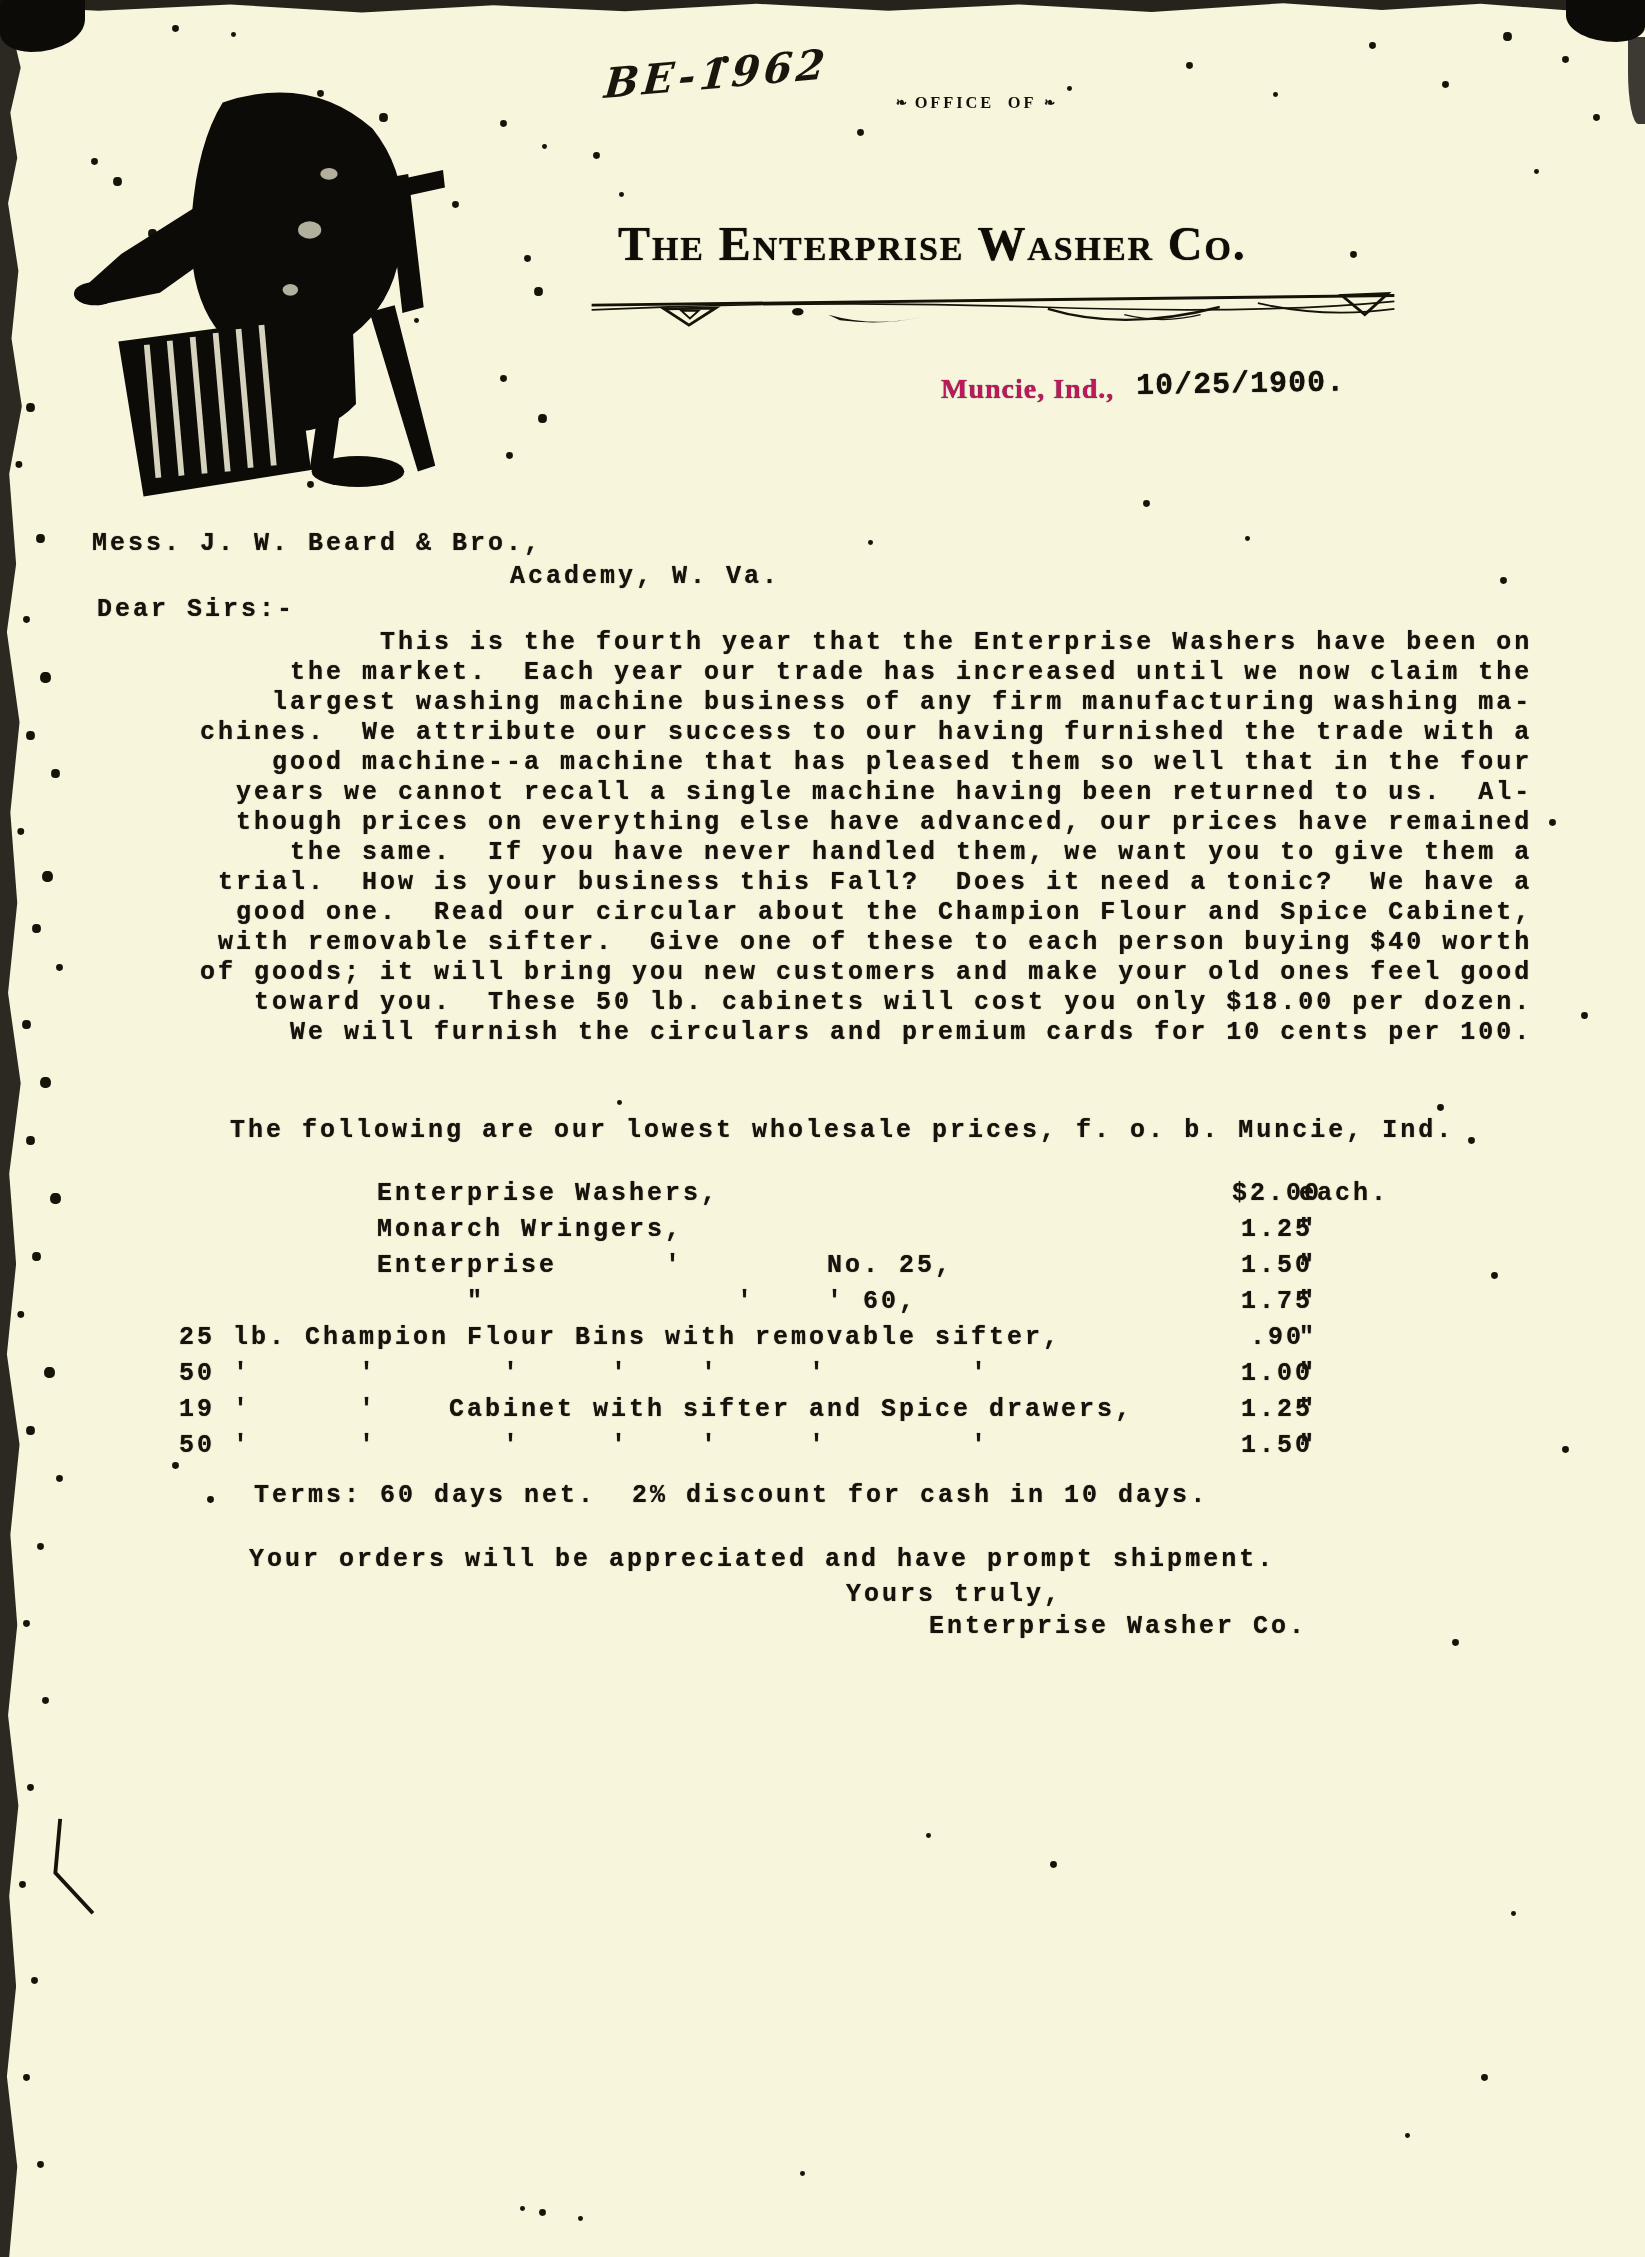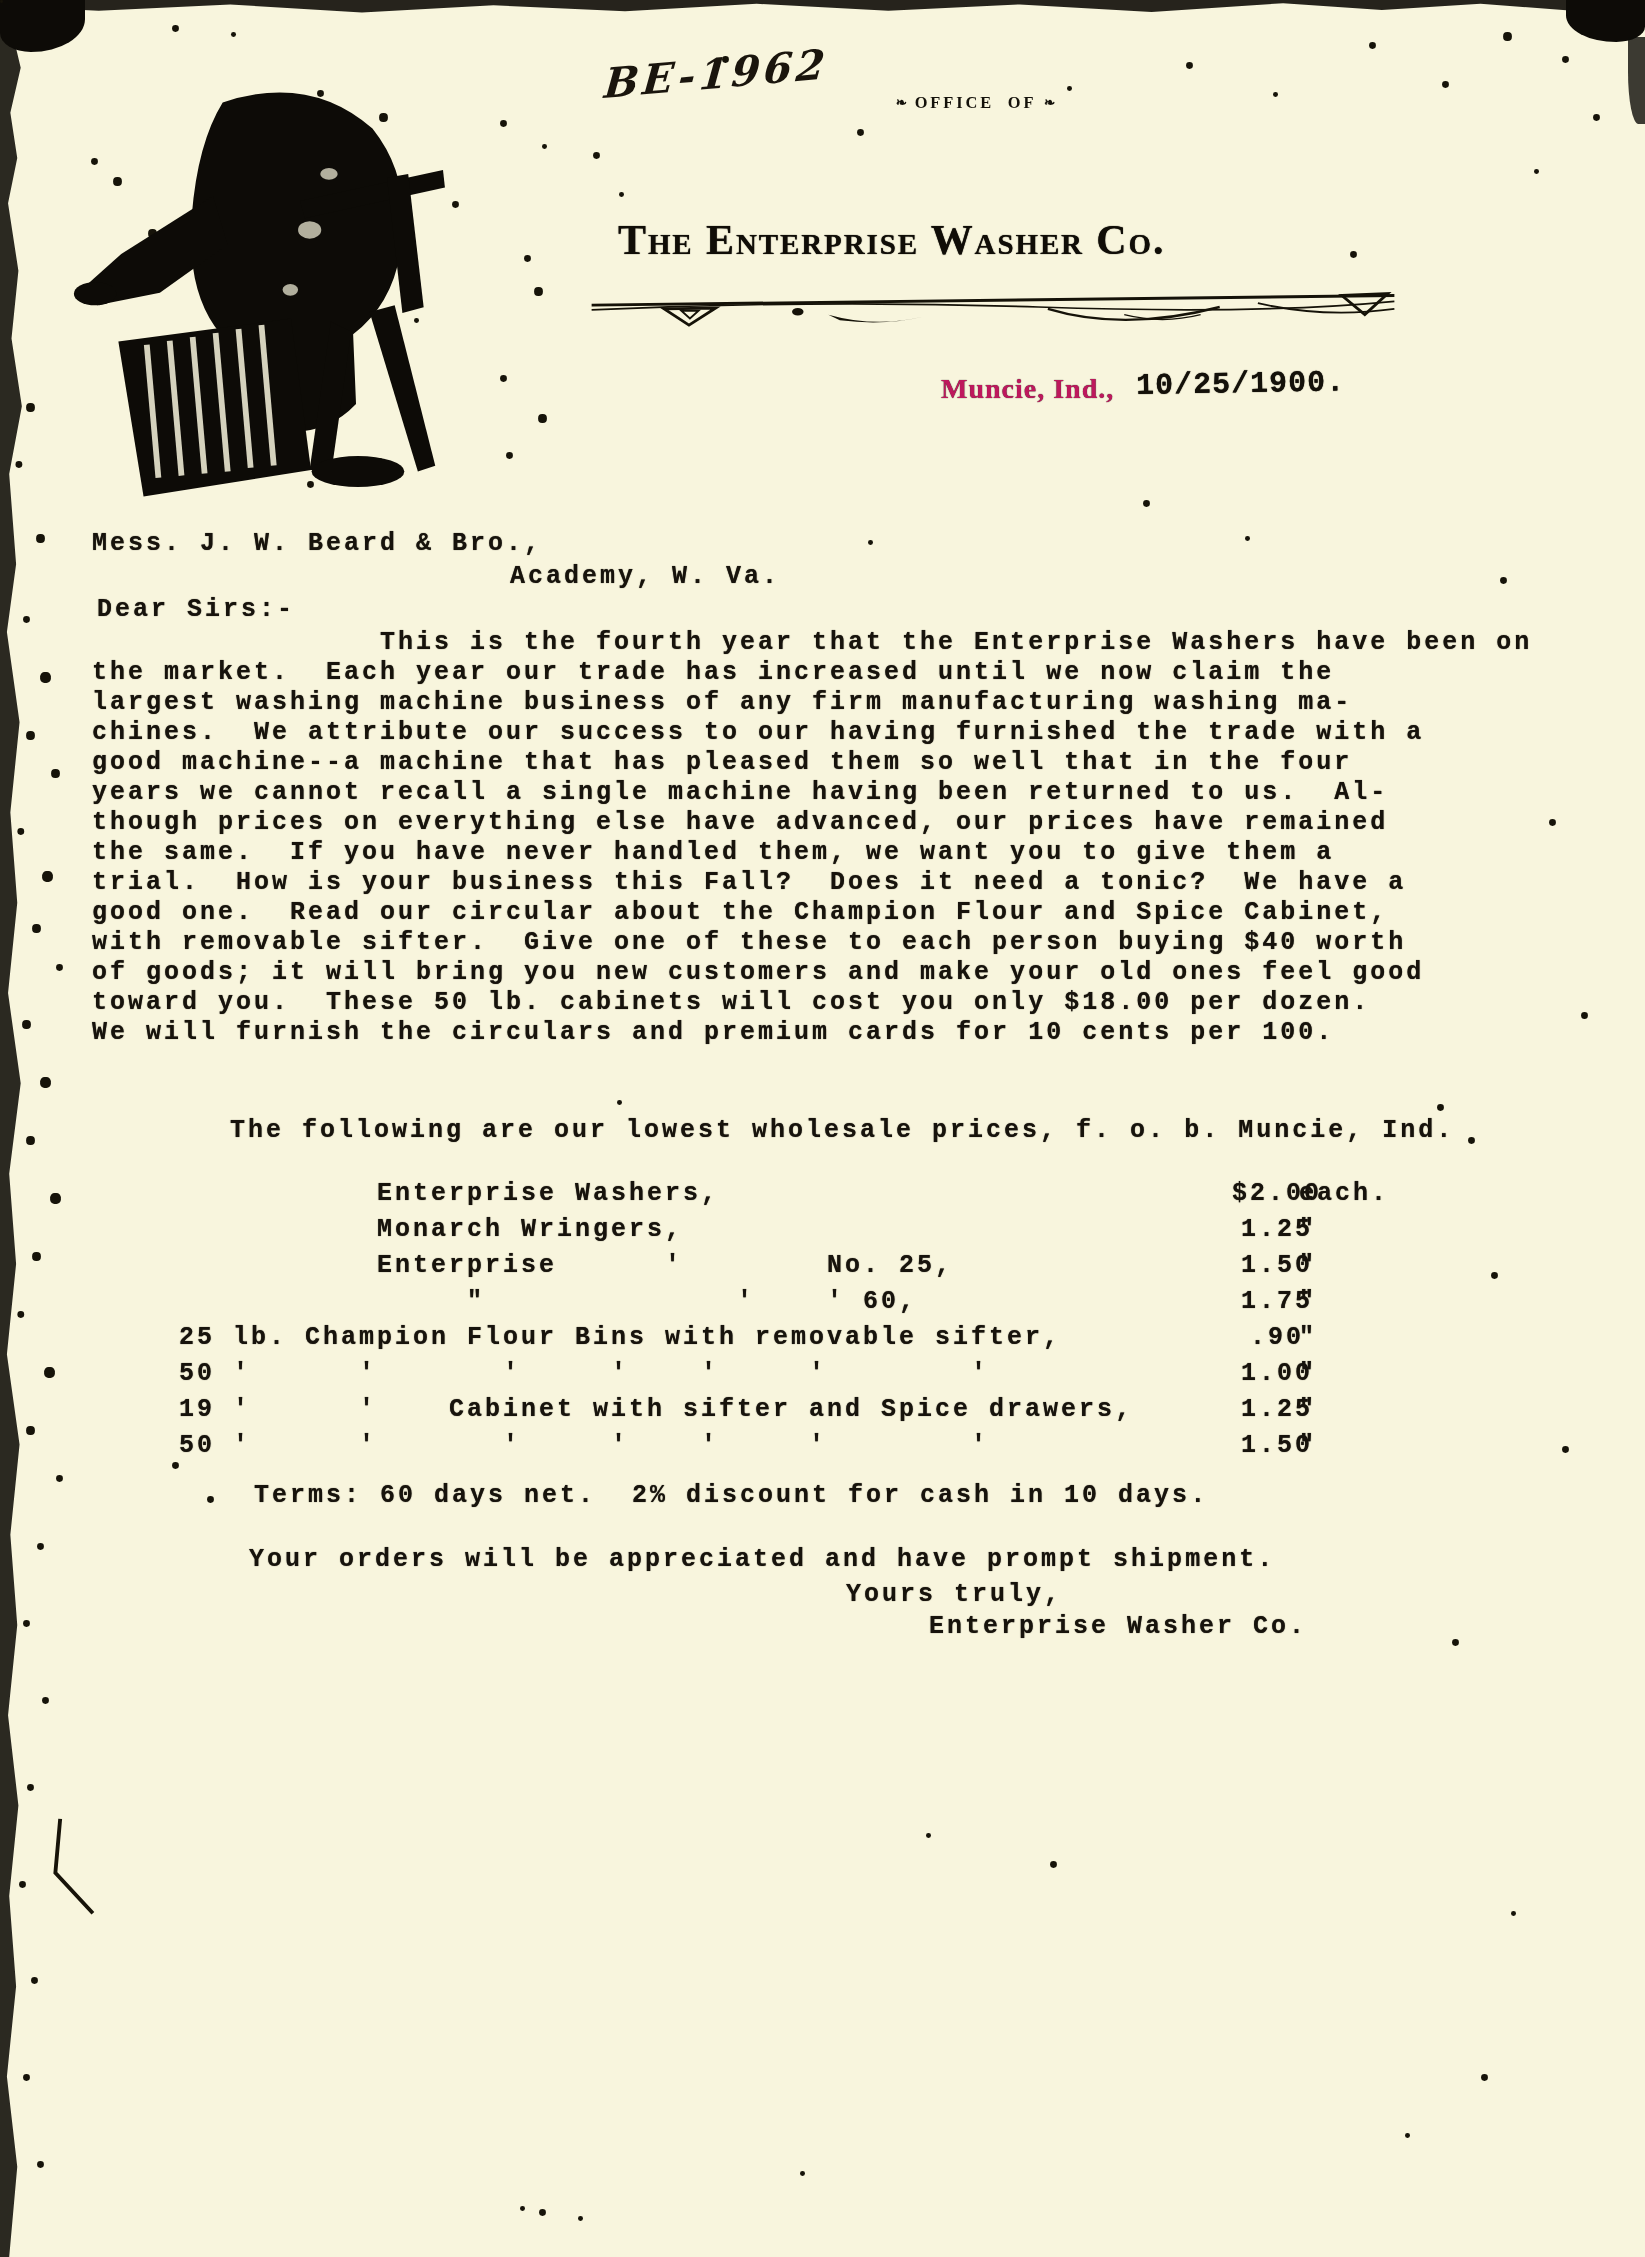--- a/index.html
+++ b/index.html
@@ -46,41 +46,42 @@
     transform:rotate(-5deg) skewX(-10deg);
   }
   .office-of{
     position:absolute;left:850px;top:93px;width:251px;text-align:center;
     font-family:"Liberation Serif", serif;font-weight:700;font-size:16.4px;
     letter-spacing:2.9px;word-spacing:6.8px;color:#14110a;
   }
   .office-of .orn{font-size:13.5px;letter-spacing:0;position:relative;top:-1px;padding:0 7.7px;}
   .company{
     position:absolute;left:618px;top:216px;width:792px;
-    font-family:"Liberation Serif", serif;font-weight:700;font-size:42px;
+    font-family:"Liberation Serif", serif;font-weight:700;font-size:48px;
     font-variant:small-caps;letter-spacing:1.9px;color:#100d07;white-space:nowrap;
     text-shadow:0 0 1px #100d07;
   }
   .rule-orn{position:absolute;left:585px;top:286px;}
   .dateline{position:absolute;left:941px;top:373px;white-space:nowrap;}
   .dateline .place{
     font-family:"Liberation Serif", serif;font-weight:700;font-size:28px;color:#be185d;
     letter-spacing:1px;text-shadow:0 0 1px #14110a;
   }
   .dateline .date{
     font-family:"Liberation Mono", monospace;font-weight:700;font-size:30px;color:#14110a;
     letter-spacing:1px;display:inline-block;transform:translateY(-5.8px) rotate(-1deg);margin-left:17.4px;
     text-shadow:0 0 1px #14110a;
   }
   
   .typed{
     font-family:"Liberation Mono", monospace;font-weight:700;
     font-size:25px;letter-spacing:3px;color:#17130c;
     text-shadow:0 0 1px rgba(23,19,12,.8);
     white-space:pre;
+    text-align:right;
   }
   .recipient1{position:absolute;left:92px;top:529px;}
   .recipient2{position:absolute;left:510px;top:562px;}
   .salutation{position:absolute;left:97px;top:595px;}
   .body-text{position:absolute;left:92px;top:628px;line-height:30px;margin:0;}
   .prices-intro{position:absolute;left:230px;top:1116px;}
   .pricelist{position:absolute;left:179px;top:1176px;width:1255px;}
   .prow{position:relative;height:36px;line-height:36px;}
   .pitem{position:absolute;left:0;top:0;}
   .pprice{position:absolute;left:1014px;top:0;width:92px;text-align:center;margin-left:38px;}

